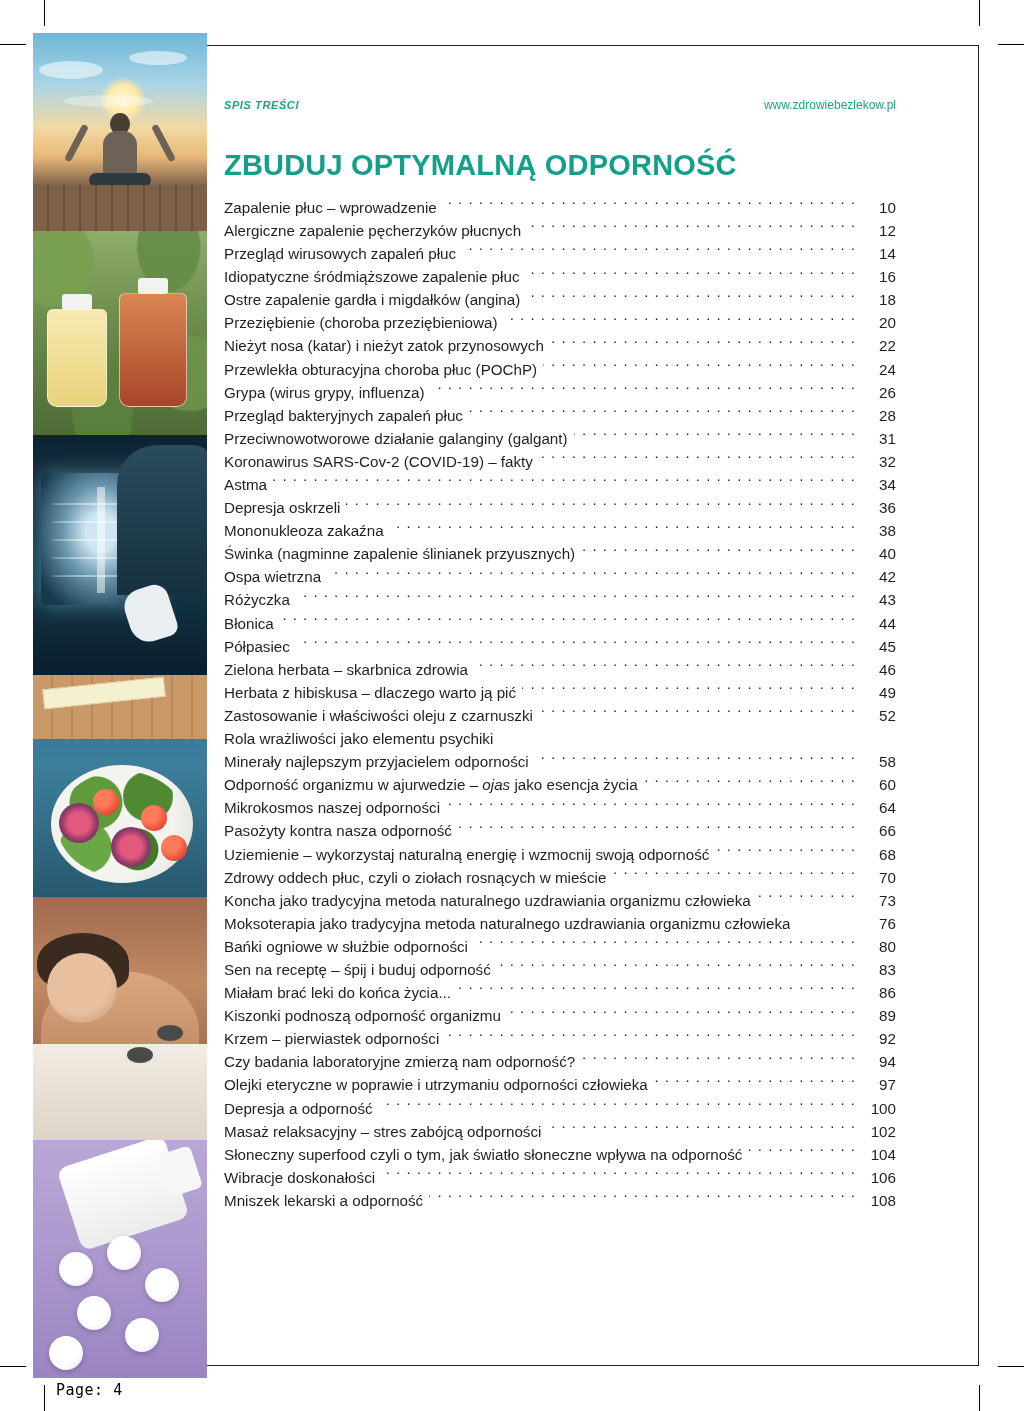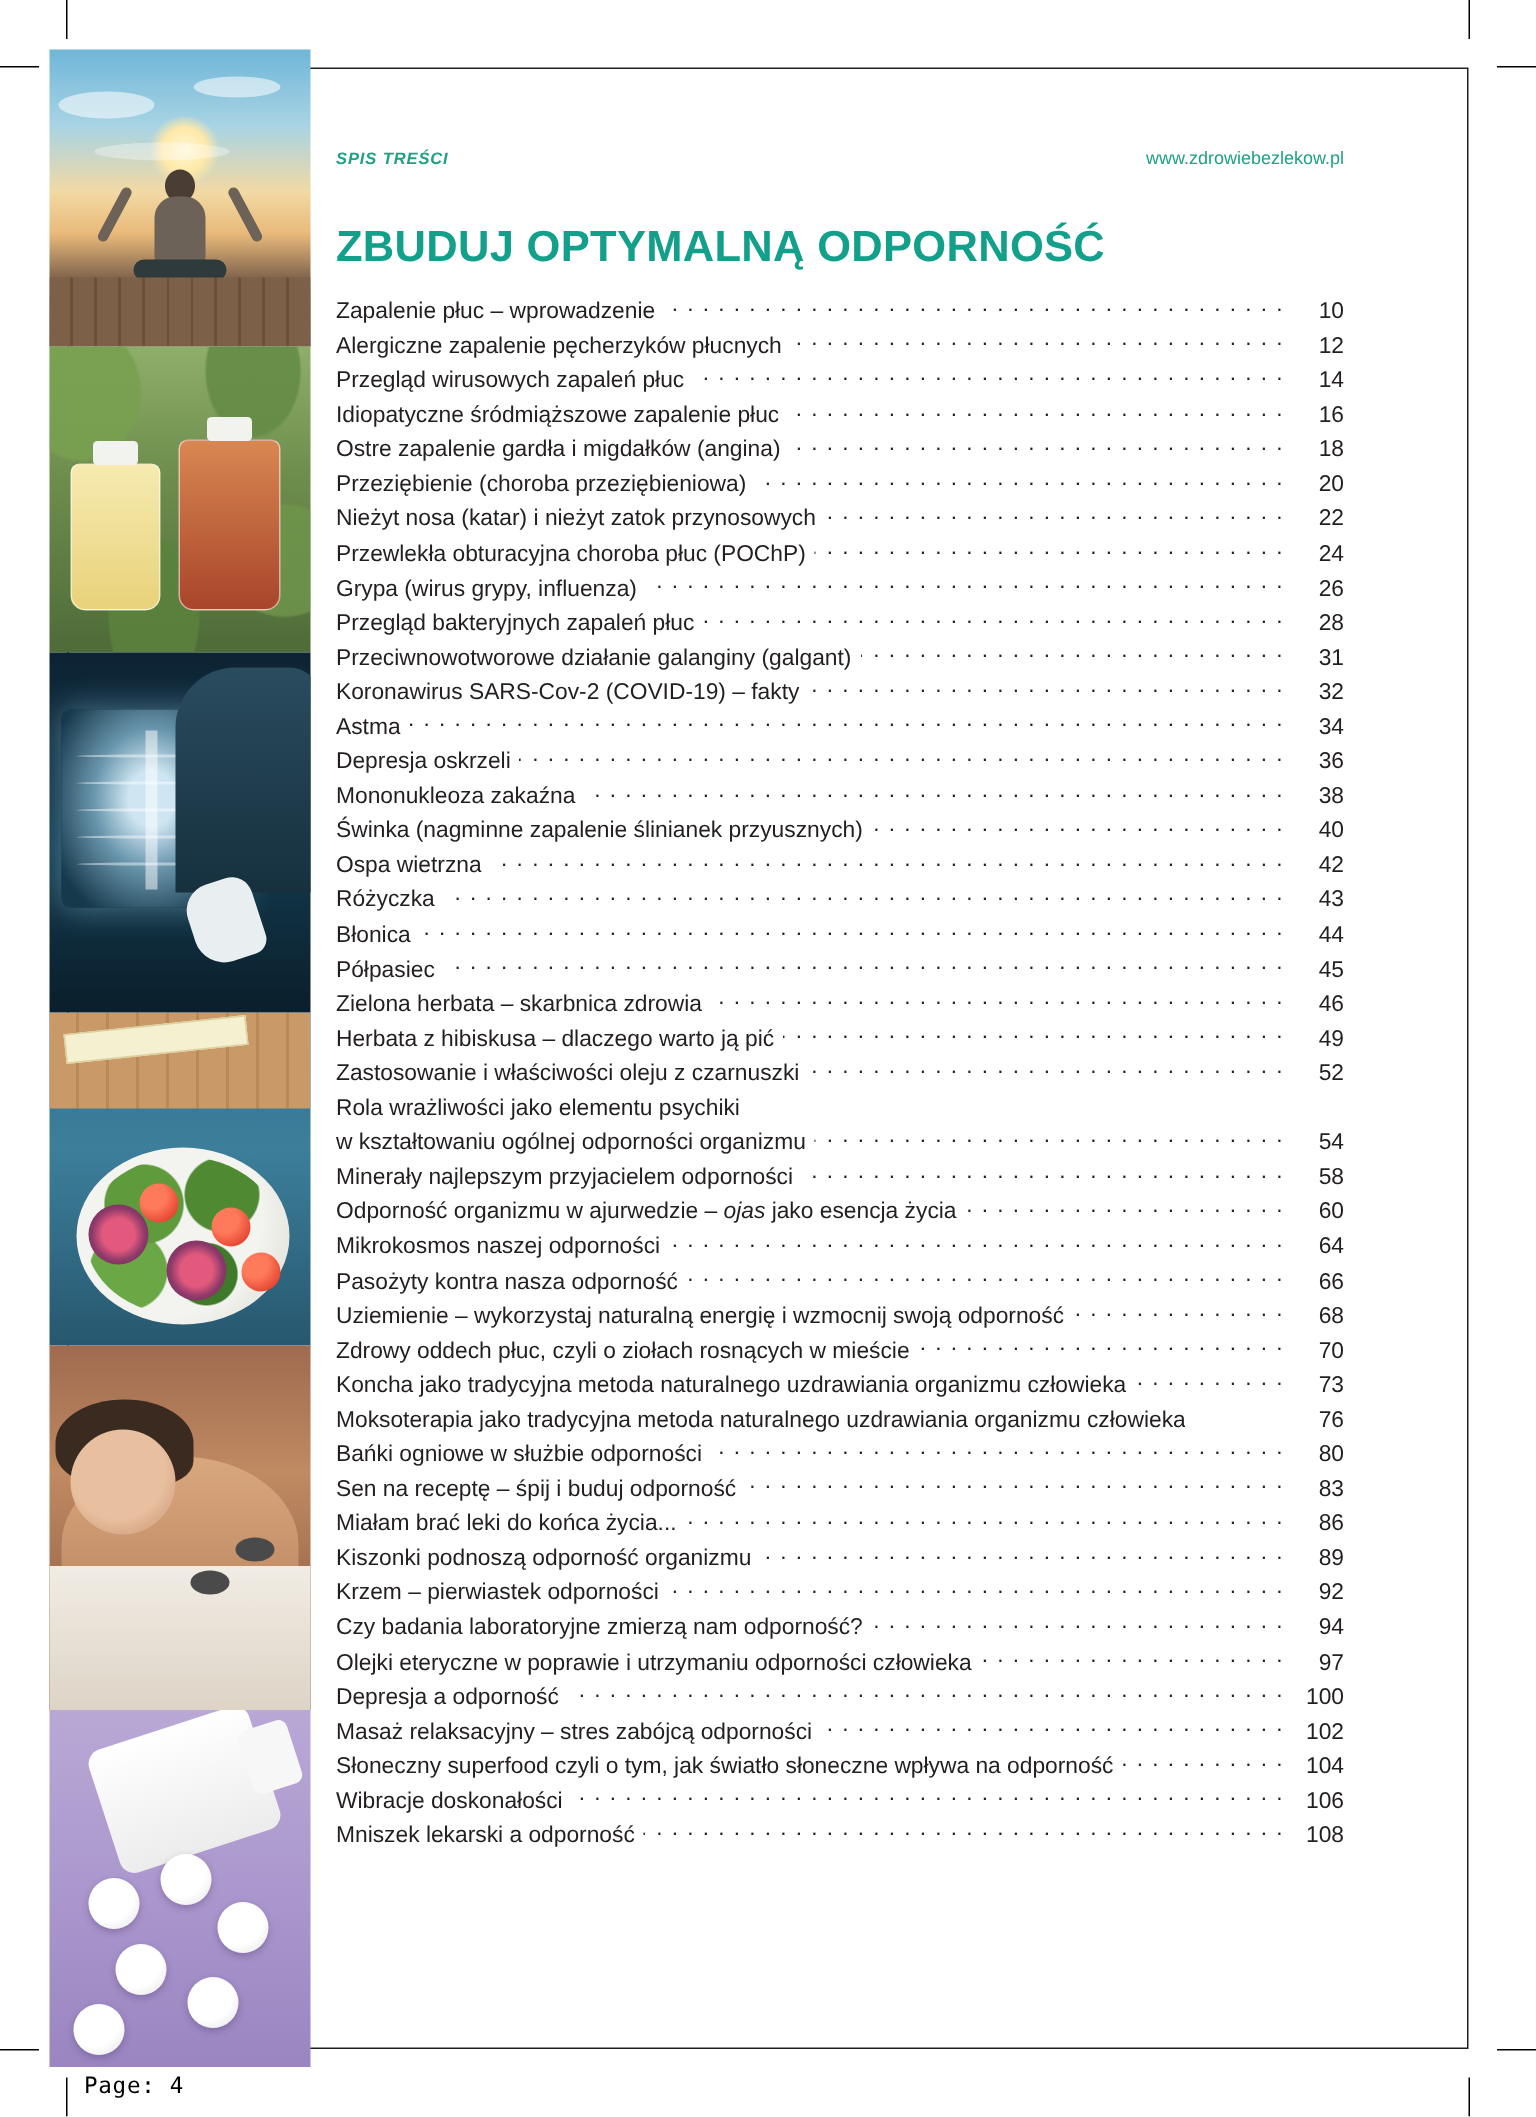--- a/index.html
+++ b/index.html
@@ -277,21 +277,21 @@
     line-height: 1.1;
   }
 
   ul.toc {
     list-style: none;
     margin: 0;
     padding: 0;
   }
   ul.toc li {
     display: flex;
-    align-items: center;
+    align-items: flex-start;
     font-size: 15.2px;
     color: #231f20;
     line-height: 1.52;
     white-space: nowrap;
   }
   ul.toc li .lbl { flex: 0 1 auto; overflow: hidden; text-overflow: clip; }
   ul.toc li .dots {
     flex: 1 1 auto;
     margin: 0 6px;
     overflow: hidden;
@@ -525,25 +525,20 @@
         <span class="lbl">Zastosowanie i właściwości oleju z czarnuszki</span>
         <span class="dots"></span>
         <span class="pg">52</span>
       </li>
       <li class="nodots">
         <span class="lbl">Rola wrażliwości jako elementu psychiki</span>
         <span class="dots"></span>
         <span class="pg"></span>
       </li>
       <li>
-        <span class="lbl">w kształtowaniu ogólnej odporności organizmu</span>
-        <span class="dots"></span>
-        <span class="pg">54</span>
-      </li>
-      <li>
         <span class="lbl">Minerały najlepszym przyjacielem odporności</span>
         <span class="dots"></span>
         <span class="pg">58</span>
       </li>
       <li>
         <span class="lbl">Odporność organizmu w ajurwedzie – <span class="it">ojas</span> jako esencja życia</span>
         <span class="dots"></span>
         <span class="pg">60</span>
       </li>
       <li>

